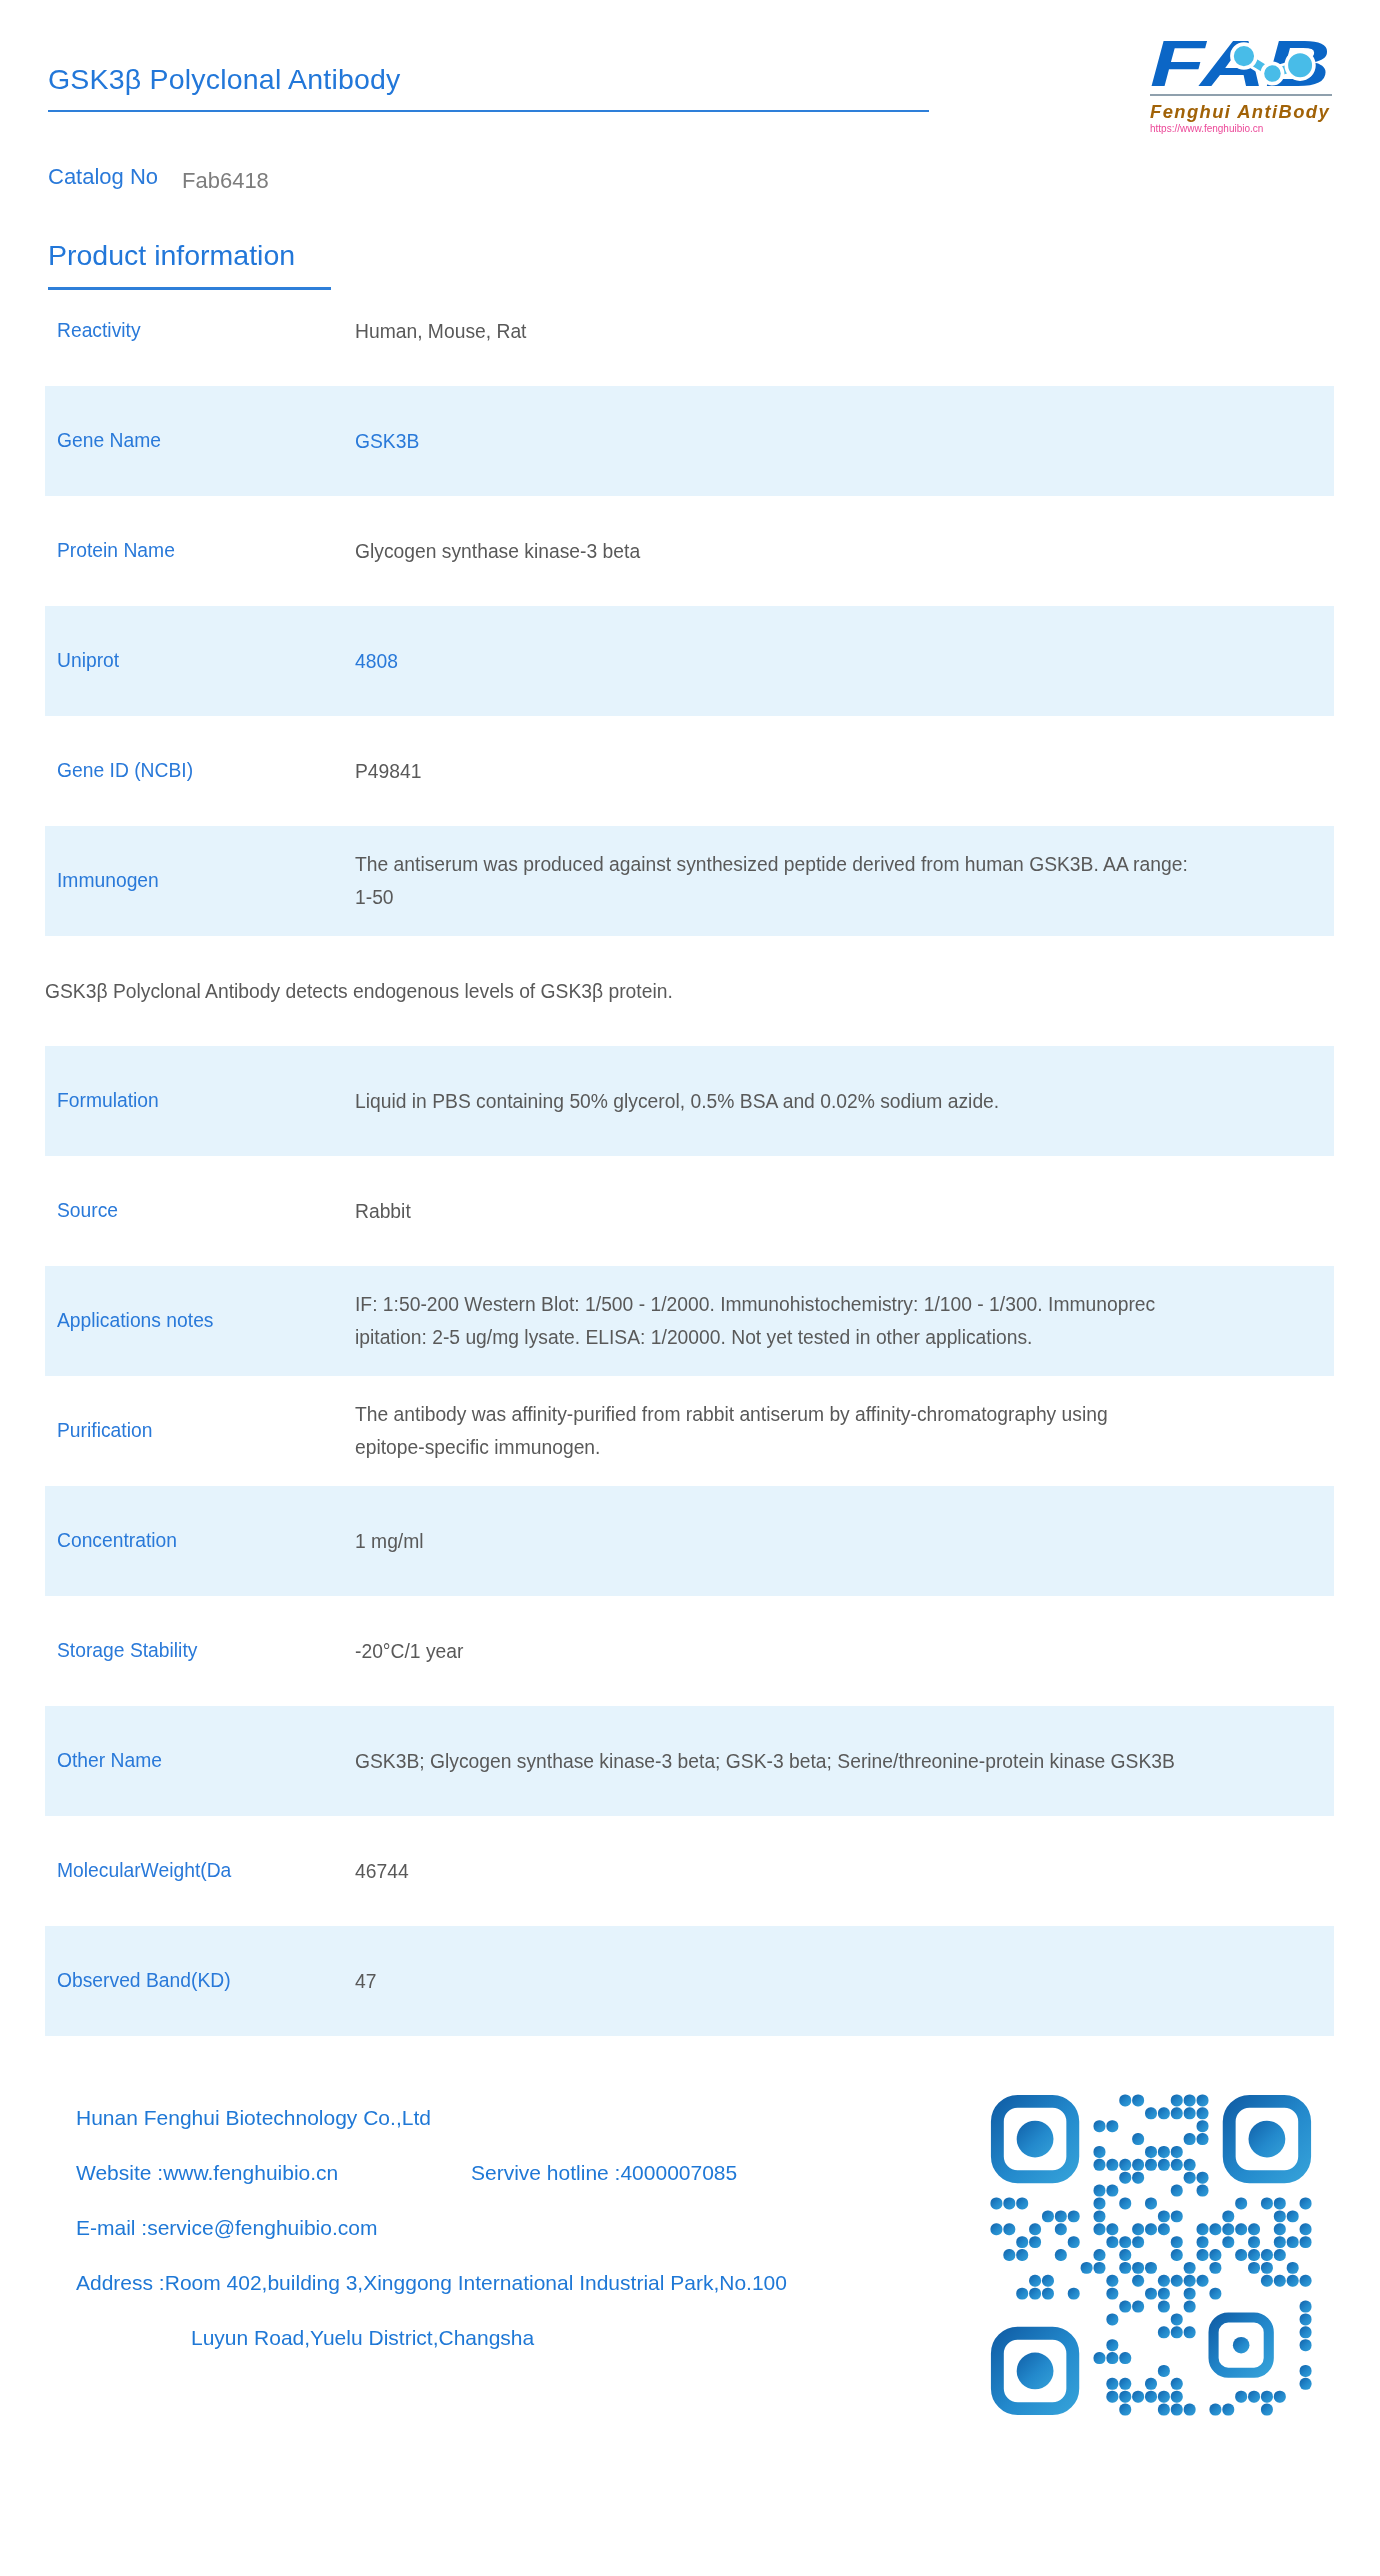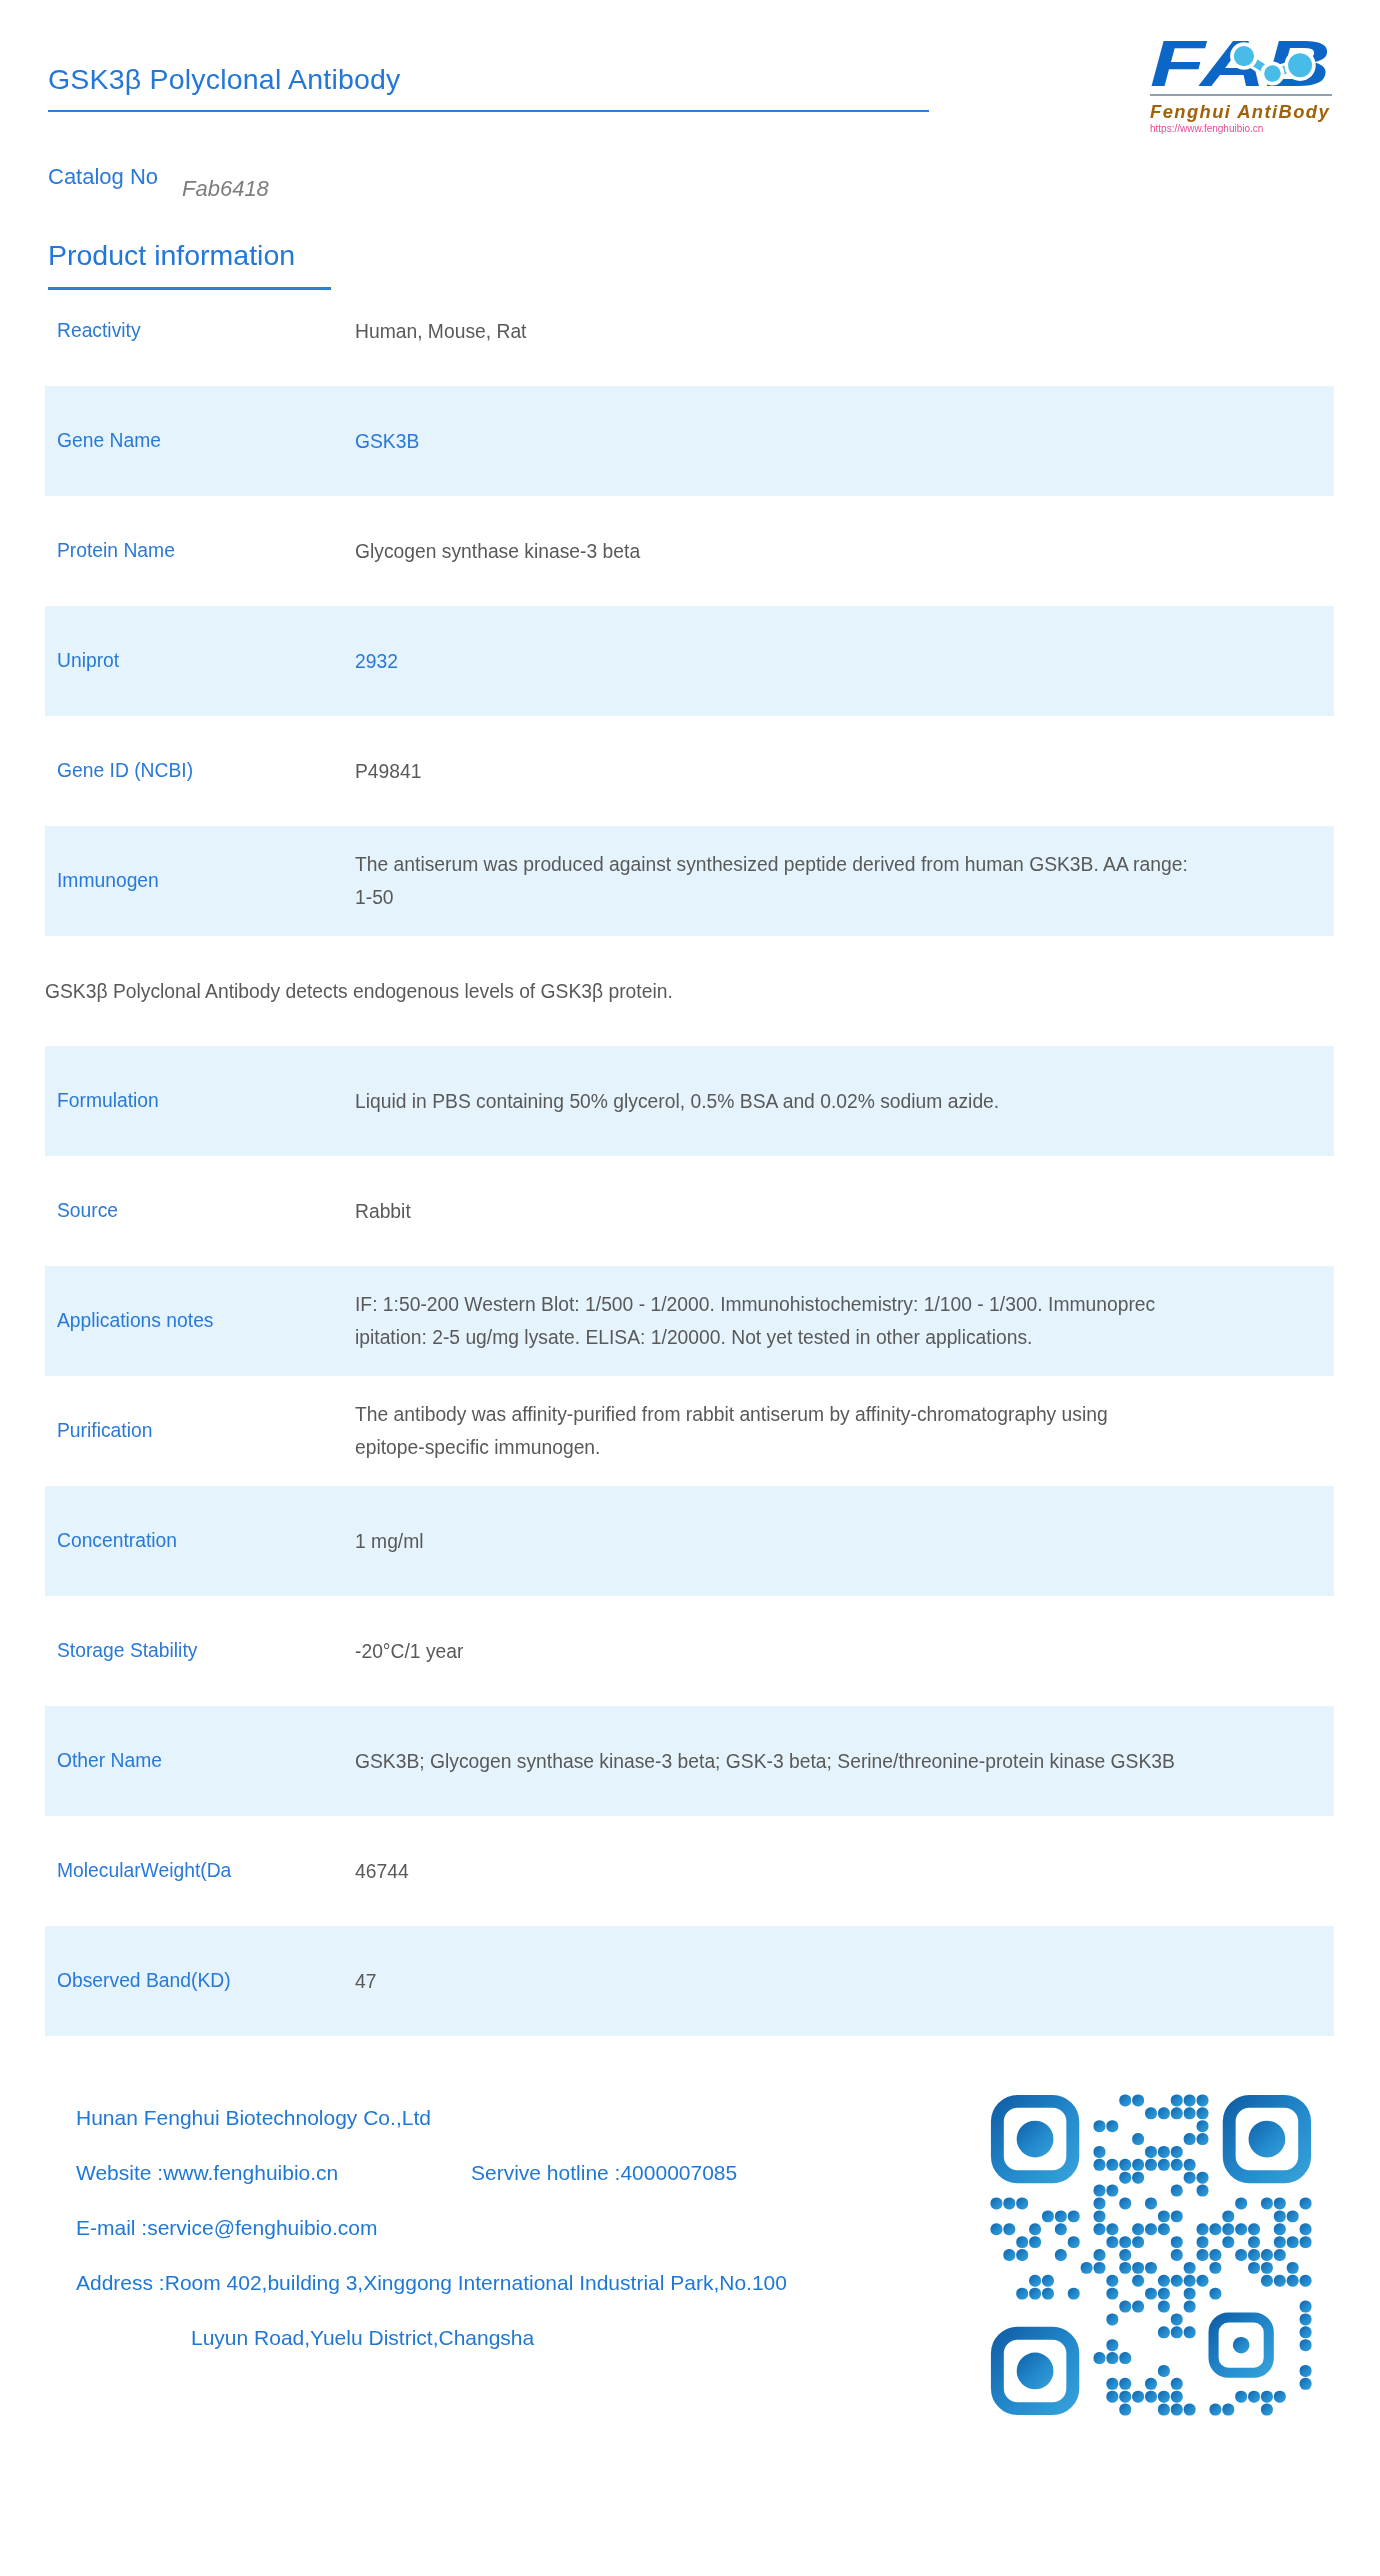--- a/index.html
+++ b/index.html
@@ -3,21 +3,21 @@
 <meta charset="utf-8">
 <style>
   * { margin:0; padding:0; box-sizing:border-box; }
   body { background:#ffffff; font-family:"Liberation Sans","DejaVu Sans",sans-serif; }
   .page { position:relative; width:1380px; height:2420px; background:#ffffff; overflow:hidden; }
 
   
   .doc-title { position:absolute; left:48px; top:63px; font-size:28.5px; color:#2277d9; letter-spacing:0.2px; }
   .title-rule { position:absolute; left:48px; top:110px; width:881px; height:1.8px; background:#2e7fd9; }
   .catalog { position:absolute; left:48px; top:164px; font-size:22px; color:#2979d9; }
-  .catalog .cat-val { position:absolute; left:134px; top:12px; color:#7d7d7d; white-space:nowrap;font-style:italic; }
+  .catalog .cat-val { position:absolute; left:134px; top:4px; color:#7d7d7d; white-space:nowrap; }
 
   
   .brand { position:absolute; left:1150px; top:31px; width:186px; }
   .brand svg { display:block; }
   .brand-rule { position:absolute; left:0; top:63px; width:182px; height:1.8px; background:#8fa0ad; }
   .brand-name { position:absolute; left:0; top:70px; width:186px; font-size:18.4px; font-weight:bold; font-style:italic; color:#a16207; letter-spacing:1.4px; white-space:nowrap; }
   .brand-url { position:absolute; left:0; top:92px; width:193px; font-size:10px; color:#ec4899; white-space:nowrap; }
 
   
   .section-title { position:absolute; left:48px; top:239px; font-size:28.5px; color:#2277d9; }
@@ -85,21 +85,21 @@
     <div class="row">
       <div class="cell-label">Gene Name</div>
       <div class="cell-value link">GSK3B</div>
     </div>
     <div class="row">
       <div class="cell-label">Protein Name</div>
       <div class="cell-value">Glycogen synthase kinase-3 beta</div>
     </div>
     <div class="row">
       <div class="cell-label">Uniprot</div>
-      <div class="cell-value link">2932</div>
+      <div class="cell-value link">4808</div>
     </div>
     <div class="row">
       <div class="cell-label">Gene ID (NCBI)</div>
       <div class="cell-value">P49841</div>
     </div>
     <div class="row">
       <div class="cell-label">Immunogen</div>
       <div class="cell-value">The antiserum was produced against synthesized peptide derived from human GSK3B. AA range:
 1-50</div>
     </div>

